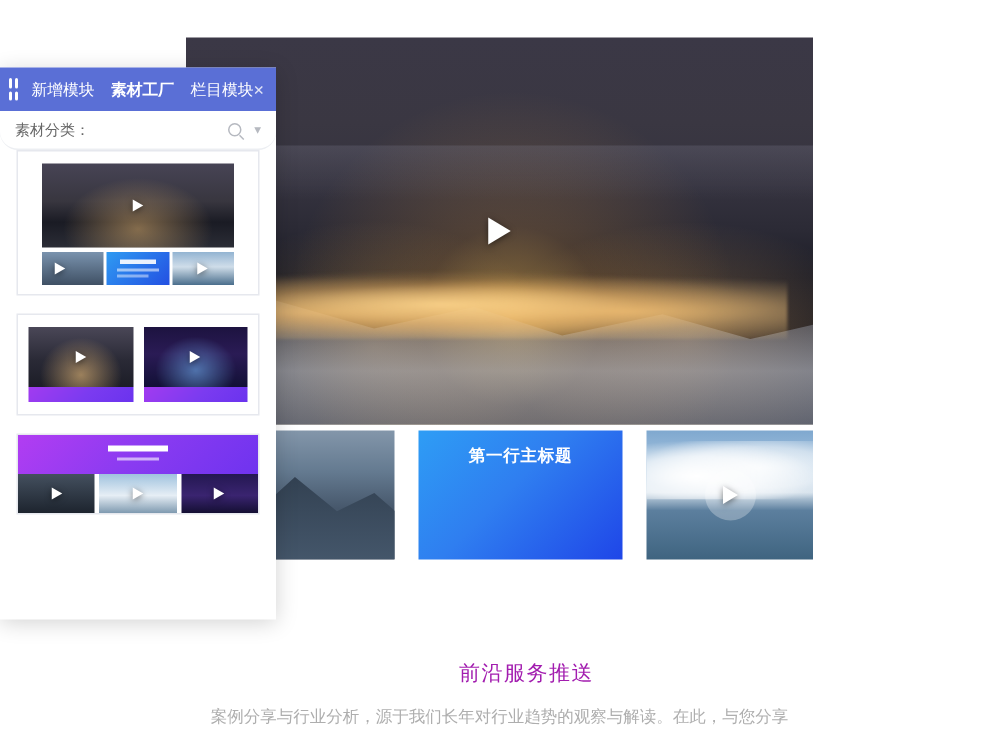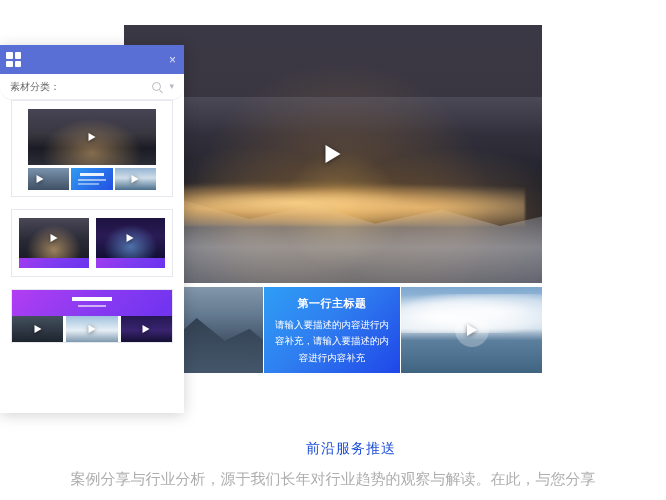--- a/index.html
+++ b/index.html
@@ -49,21 +49,21 @@
     filter: drop-shadow(0 1px 2px rgba(0,0,0,.5));
   }
   .play-tri.sm { border-width: 6px 0 6px 10px; }
   .play-tri.xs { border-width: 4px 0 4px 7px; }
   .play-circle {
     position: absolute; left: 50%; top: 50%; transform: translate(-50%,-50%);
     width: 34px; height: 34px; border-radius: 50%;
     background: rgba(255,255,255,0.28);
   }
 
-  .row3 { position: absolute; left: 124px; top: 287px; width: 418px; height: 86px; display: flex; gap: 1px; }
+  .row3 { position: absolute; left: 124px; top: 287px; width: 418px; height: 86px; display: flex; gap: 16px; }
   .row3 > div { position: relative; overflow: hidden; }
   .card-mountain {
     flex: 0 0 139px;
     background:
       linear-gradient(to bottom, #7d90a6 0%, #5d7governing 0%, #5d7084 30%, #46566a 55%, #3c4b5e 100%);
     background: linear-gradient(to bottom, #8396aa 0%, #647a90 32%, #47586c 60%, #39485a 100%);
   }
   .card-mountain .peak {
     position: absolute; left: -6%; bottom: 0; width: 112%; height: 78%;
     background: linear-gradient(to bottom, #2f3d4d, #44566a);
@@ -82,22 +82,22 @@
     background: linear-gradient(to bottom, #7fa8cf 0%, #a9c6e0 30%, #cfdde9 48%, #5c7f9e 62%, #3f6480 100%);
   }
   .card-sea .clouds {
     position: absolute; left: 0; right: 0; top: 8%; height: 46%;
     background:
       radial-gradient(ellipse at 30% 60%, #ffffff 0, rgba(255,255,255,0.65) 40%, rgba(255,255,255,0) 72%),
       radial-gradient(ellipse at 68% 45%, #f4f8fb 0, rgba(255,255,255,0.55) 45%, rgba(255,255,255,0) 75%);
   }
 
   .bottom-sect { position: absolute; left: 0; top: 440px; width: 666px; text-align: center; }
-  .bottom-sect .bt { font-size: 14px; color: #1d4ed8; letter-spacing: 1px; margin-left: 36px; }
-  .bottom-sect .bs { font-size: 15px; color: #aeaeae; margin-top: 12px; }
+  .bottom-sect .bt { font-size: 14px; color: #a21caf; letter-spacing: 1px; margin-left: 36px; }
+  .bottom-sect .bs { font-size: 11px; color: #aeaeae; margin-top: 12px; }
 
   
   .promo {
     position: absolute; left: 18px; top: 410px; width: 86px; height: 78px;
     background: linear-gradient(135deg, #2f6bf0 0%, #2a5ce8 60%, #2350e0 100%);
     overflow: hidden;
   }
   .promo .l1 { position: absolute; left: 12px; top: 9px; width: 24px; height: 5px; background: rgba(255,255,255,.85); }
   .promo .l2 { position: absolute; left: 46px; top: 9px; width: 26px; height: 5px; background: rgba(255,255,255,.85); }
   .promo .l3 { position: absolute; left: 14px; top: 22px; width: 20px; height: 4px; background: rgba(255,255,255,.55); }
@@ -193,21 +193,20 @@
       <span class="play-tri"></span>
     </div>
 
     <div class="row3">
       <div class="card-mountain">
         <div class="peak"></div>
         <span class="play-tri sm" style="left:22%;top:58%"></span>
       </div>
       <div class="card-blue">
         <div class="t1">第一行主标题</div>
-        <div class="t2">请输入要描述的内容进行内容补充，请输入要描述的内容进行内容补充</div>
       </div>
       <div class="card-sea">
         <div class="clouds"></div>
         <span class="play-circle"></span>
         <span class="play-tri sm"></span>
       </div>
     </div>
 
 
     <div class="bottom-sect">
@@ -218,20 +217,25 @@
 
   <div class="panel">
 
     <div class="panel-head">
       <span class="grid-icon">
         <i></i>
           <i></i>
           <i></i>
           <i></i>
       </span>
+      <div class="tabs">
+        <span class="tab">新增模块</span>
+        <span class="tab active">素材工厂</span>
+        <span class="tab">栏目模块</span>
+      </div>
       <span class="close-x">×</span>
       <span class="head-caret"></span>
     </div>
 
     <div class="panel-search">
       <span>素材分类：</span>
       <span class="ic">
         <span class="mag"></span>
         <span class="dchev">▾</span>
       </span>

